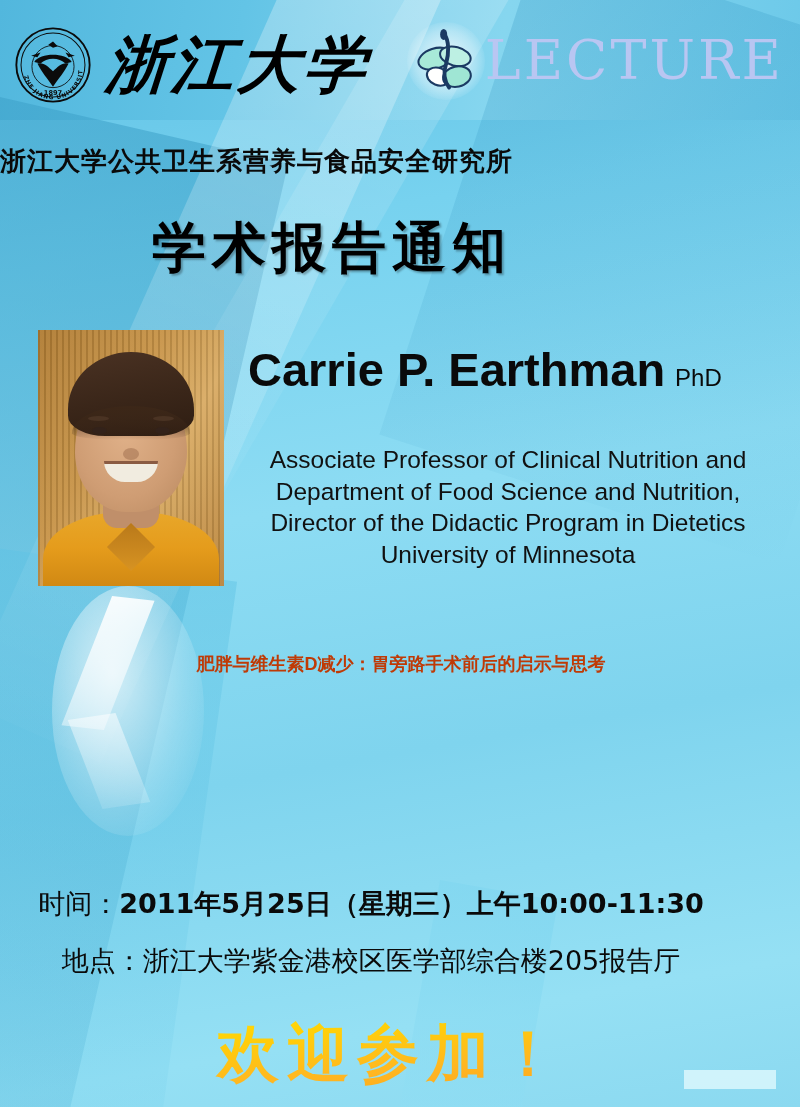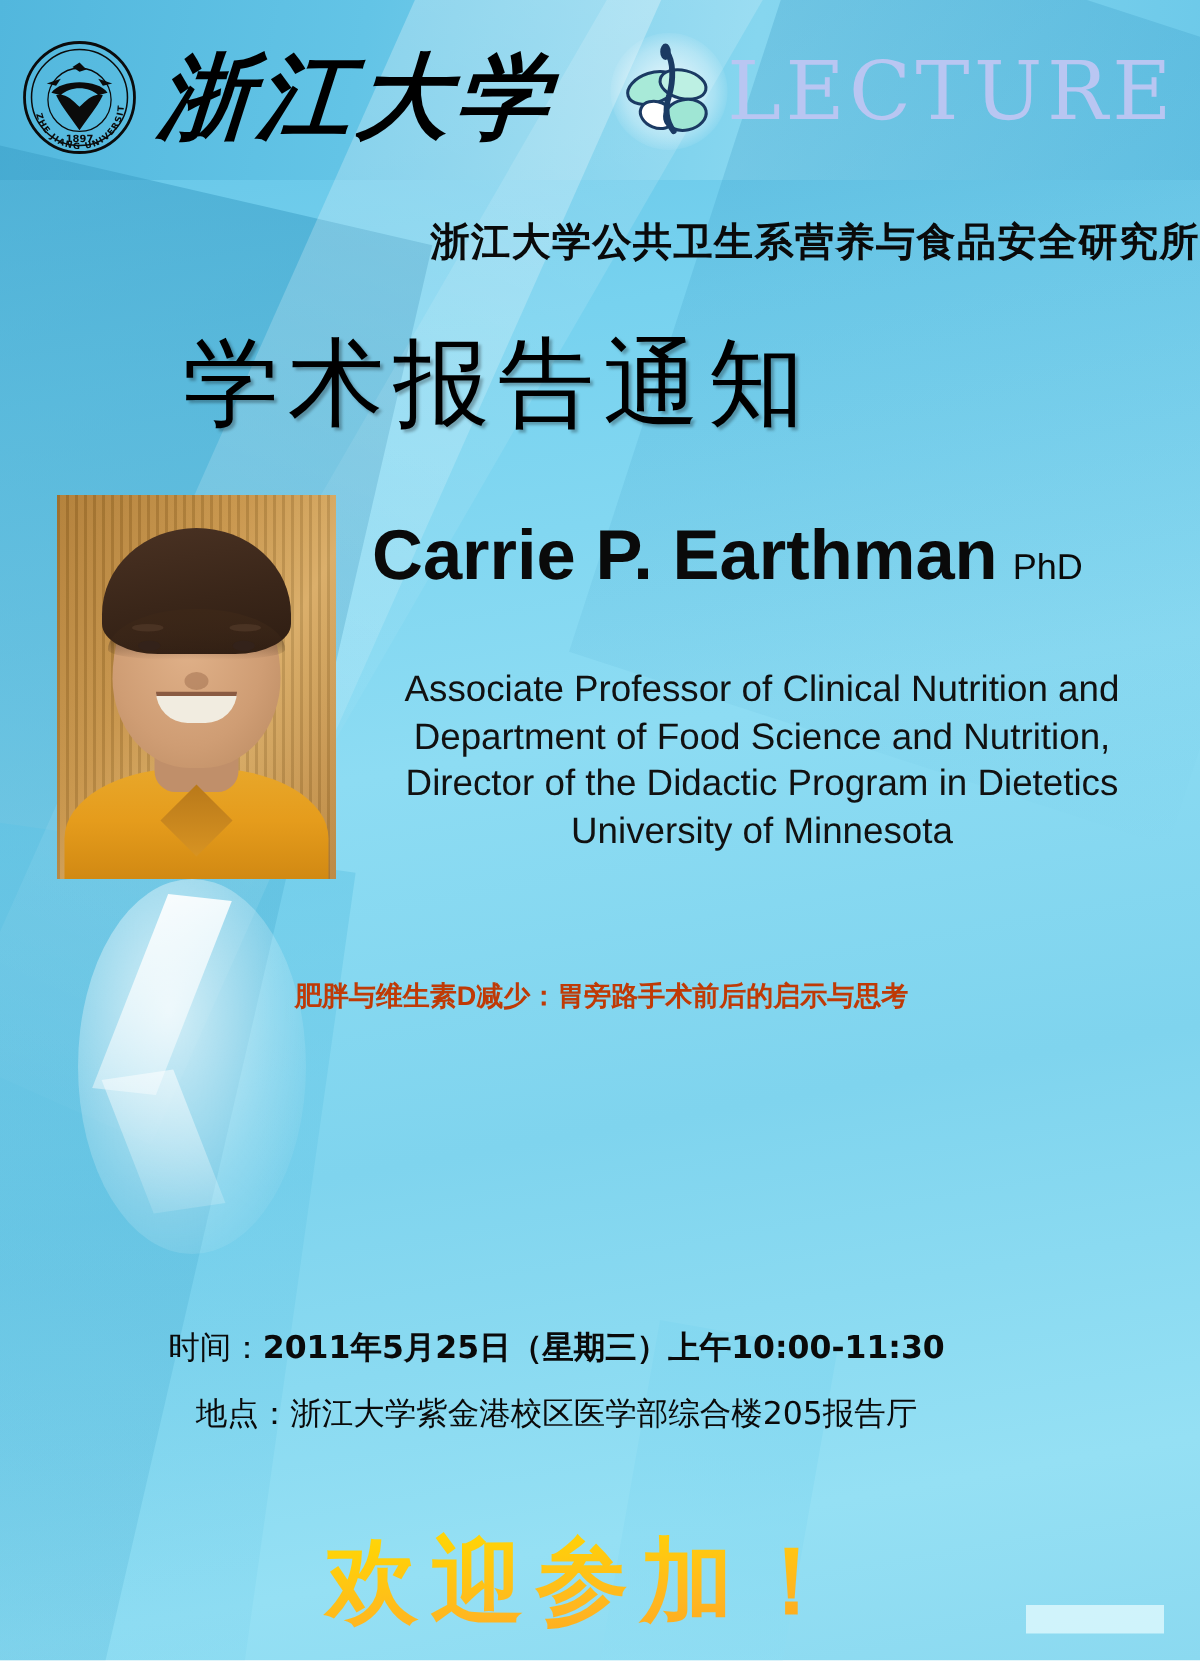--- a/index.html
+++ b/index.html
@@ -141,37 +141,37 @@
     color: #b9c6f2;
     letter-spacing: 3px;
     line-height: 1;
   }
 
   
   .institute-line {
     position: absolute;
     left: 0; top: 144px;
     width: 800px;
-    text-align: right;
+    text-align: left;
     font-family: "DejaVu Sans", "Liberation Sans", sans-serif;
     font-size: 26px;
     font-weight: bold;
     color: #0a0a0a;
     letter-spacing: 1px;
   }
 
   
   .headline {
     position: absolute;
     left: 0; top: 212px;
     width: 664px;
     text-align: center;
     font-family: "DejaVu Sans", "Liberation Sans", sans-serif;
-    font-size: 64px;
-    font-weight: normal;
+    font-size: 54px;
+    font-weight: bold;
     color: #000000;
     letter-spacing: 6px;
     text-shadow: 2px 2px 2px rgba(0,0,0,0.28);
   }
 
   
   .photo-frame {
     position: absolute;
     left: 38px; top: 330px;
     width: 186px; height: 256px;
@@ -330,21 +330,21 @@
     margin-top: 2px;
   }
 
   
   .info-block {
     position: absolute;
     left: 0; top: 876px;
     width: 742px;
     text-align: center;
     font-family: "DejaVu Sans", "Liberation Sans", sans-serif;
-    font-size: 21px;
+    font-size: 27px;
     color: #0a0a0a;
     line-height: 2.1;
   }
   .info-line { white-space: nowrap; }
   .info-label { font-weight: normal; }
   .info-strong { font-weight: bold; }
 
   
   .welcome {
     position: absolute;

